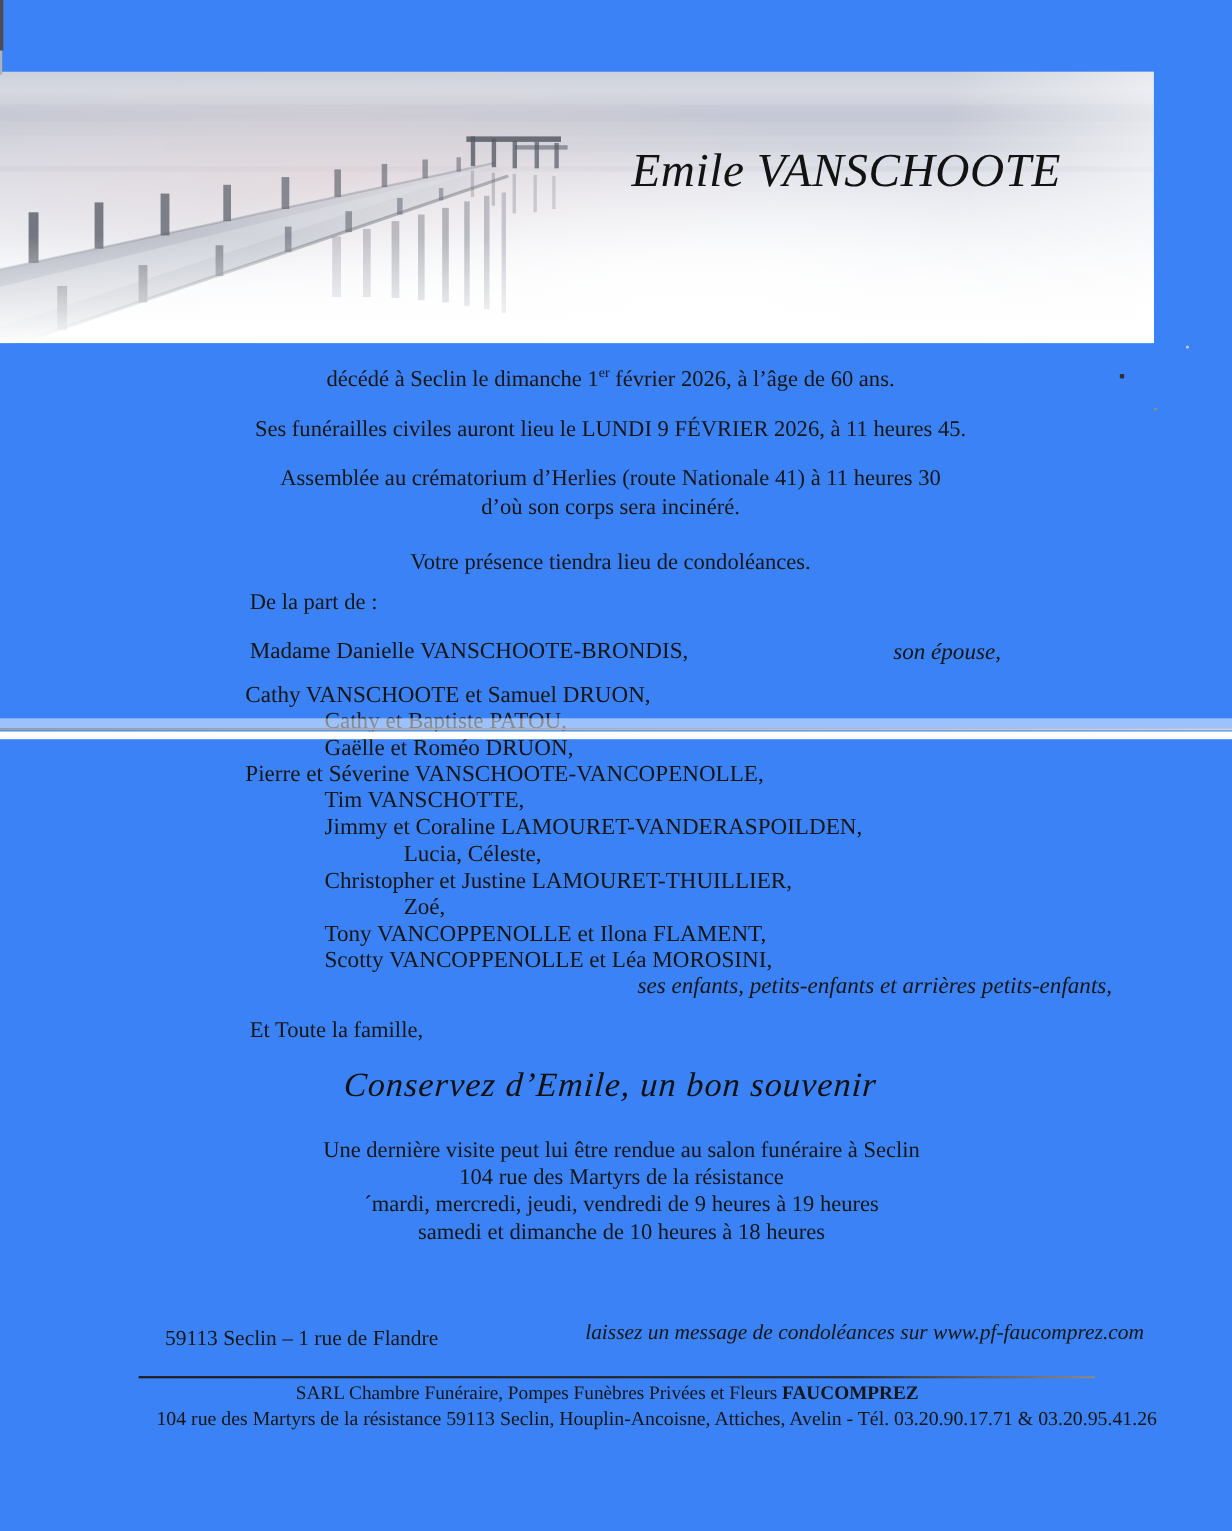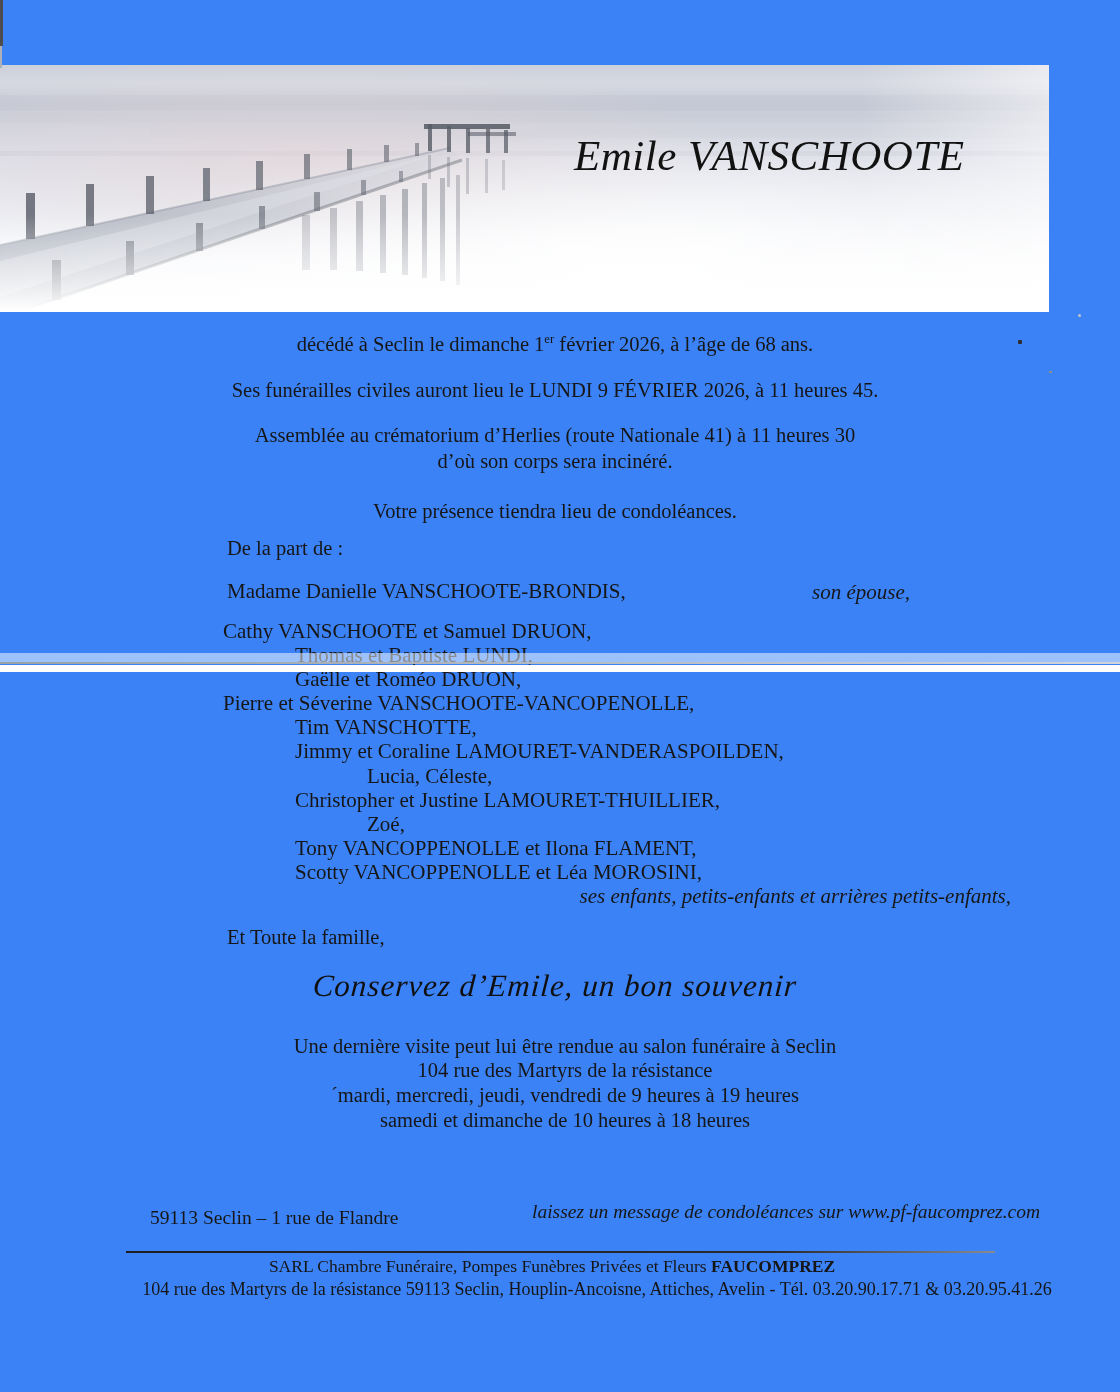--- a/index.html
+++ b/index.html
@@ -159,34 +159,34 @@
       </g>
 
       <rect x="0" y="150" width="1049" height="97" fill="url(#fade)"></rect>
       <rect x="0" y="0" width="1049" height="247" fill="url(#rfade)"></rect>
     </svg>
   </div>
 
   <div class="abs title">Emile VANSCHOOTE</div>
 
   <div class="abs body-line centered" style="top:332px;">
-    <span>décédé à Seclin le dimanche 1</span><sup>er</sup><span> février 2026, à l’âge de 68 ans.</span>
+    <span>décédé à Seclin le dimanche 1</span><sup>er</sup><span> février 2026, à l’âge de 60 ans.</span>
   </div>
   <div class="abs body-line centered" style="top:379px;">Ses funérailles civiles auront lieu le LUNDI 9 FÉVRIER 2026, à 11 heures 45.</div>
   <div class="abs body-line centered" style="top:424px;">Assemblée au crématorium d’Herlies (route Nationale 41) à 11 heures 30</div>
   <div class="abs body-line centered" style="top:450px;">d’où son corps sera incinéré.</div>
   <div class="abs body-line centered" style="top:500px;">Votre présence tiendra lieu de condoléances.</div>
 
   <div class="abs body-line" style="left:227px;top:537px;">De la part de :</div>
 
   <div class="abs name-line" style="left:227px;top:580px;">Madame Danielle VANSCHOOTE-BRONDIS,</div>
   <div class="abs name-line note-right" style="left:700px;top:581px;width:210px;">son épouse,</div>
 
   <div class="abs name-line l0" style="top:620px;">Cathy VANSCHOOTE et Samuel DRUON,</div>
-  <div class="abs name-line l1" style="top:644px;">Thomas et Baptiste LUNDI,</div>
+  <div class="abs name-line l1" style="top:644px;">Cathy et Baptiste PATOU,</div>
   <div class="abs name-line l1" style="top:668px;">Gaëlle et Roméo DRUON,</div>
   <div class="abs name-line l0" style="top:692px;">Pierre et Séverine VANSCHOOTE-VANCOPENOLLE,</div>
   <div class="abs name-line l1" style="top:716px;">Tim VANSCHOTTE,</div>
   <div class="abs name-line l1" style="top:740px;">Jimmy et Coraline LAMOURET-VANDERASPOILDEN,</div>
   <div class="abs name-line l2" style="top:765px;text-align:right;">Lucia, Céleste,</div>
   <div class="abs name-line l1" style="top:789px;">Christopher et Justine LAMOURET-THUILLIER,</div>
   <div class="abs name-line l2" style="top:813px;">Zoé,</div>
   <div class="abs name-line l1" style="top:837px;">Tony VANCOPPENOLLE et Ilona FLAMENT,</div>
   <div class="abs name-line l1" style="top:861px;">Scotty VANCOPPENOLLE et Léa MOROSINI,</div>
 

